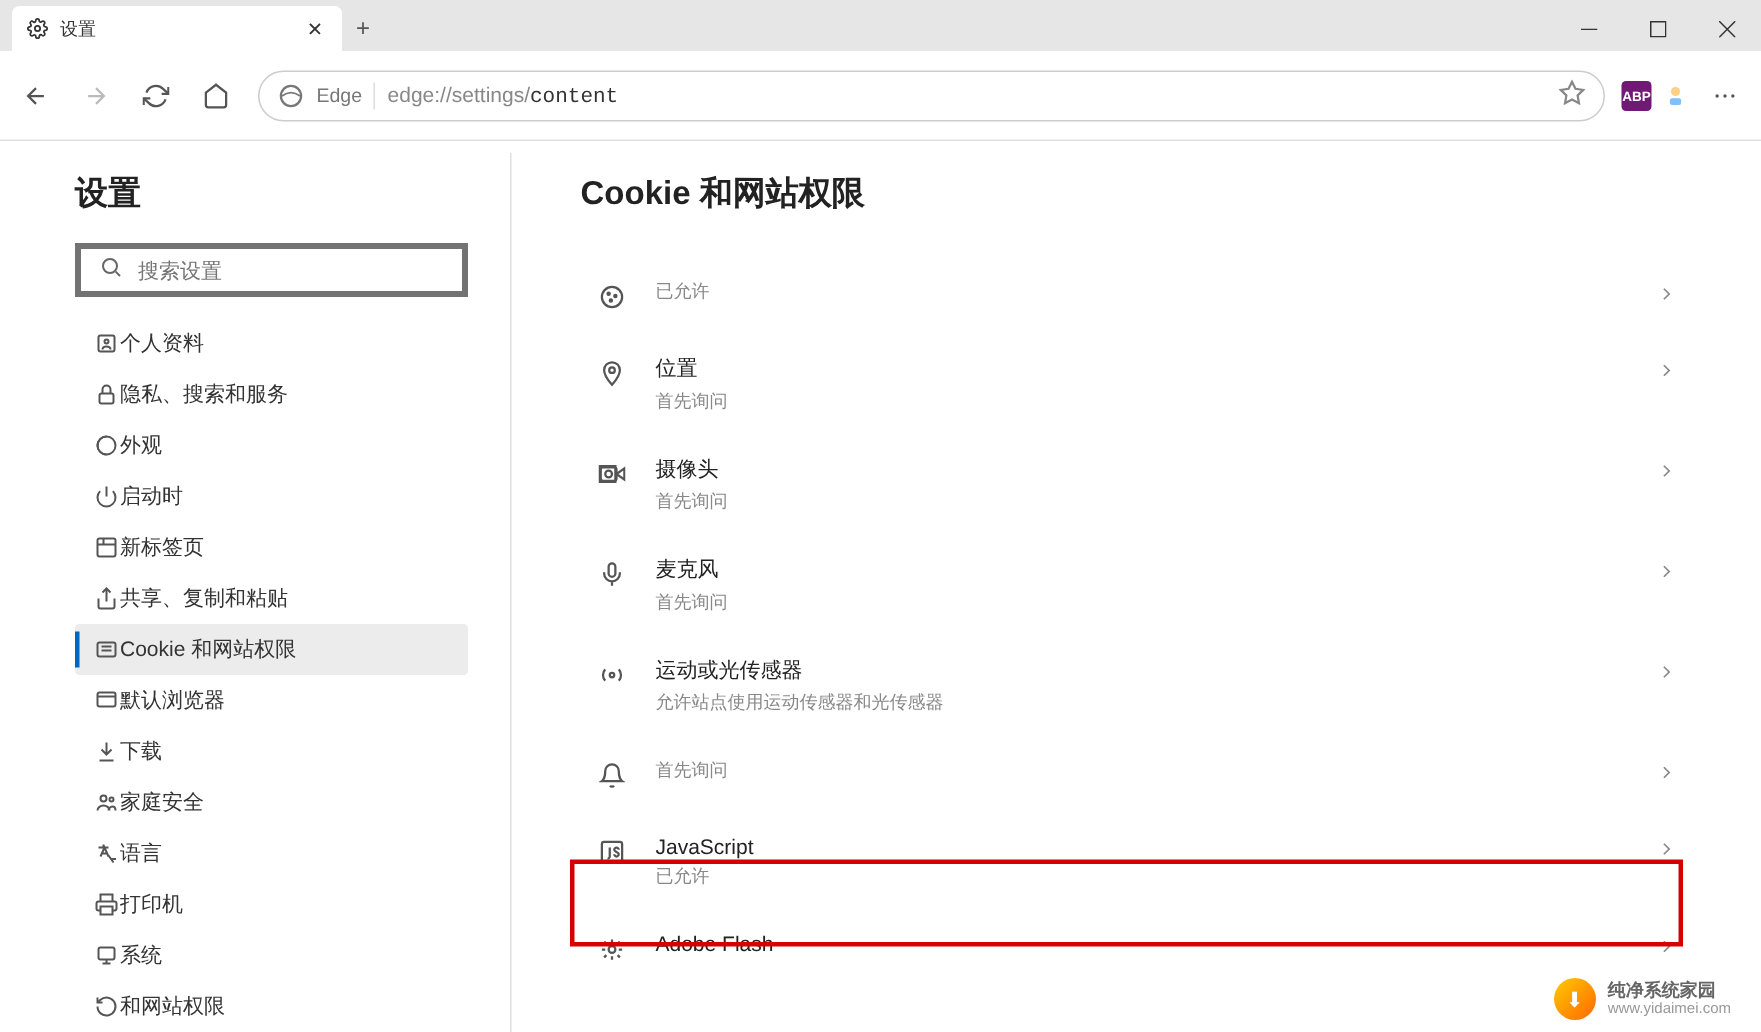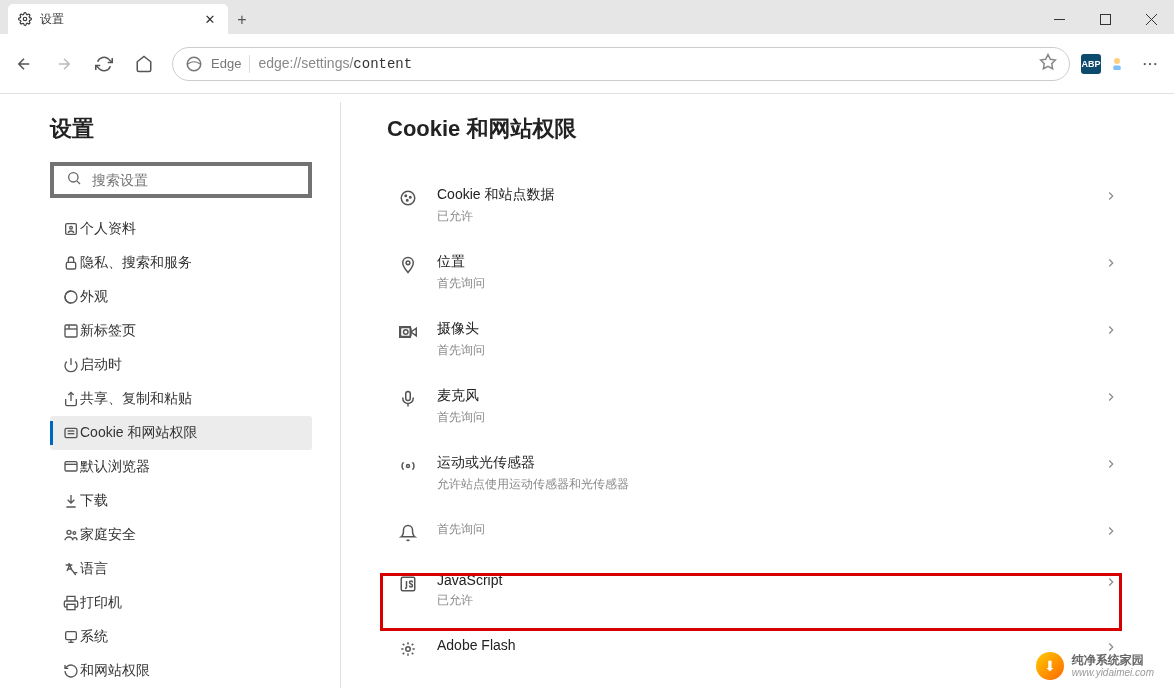--- a/index.html
+++ b/index.html
@@ -22,21 +22,21 @@
     .tbtn.disabled { color: #bbb; cursor: default; }
     .tbtn svg { width: 18px; height: 18px; }
     .addressbar { flex: 1; height: 34px; border: 1px solid #ccc; border-radius: 17px; display: flex; align-items: center; padding: 0 12px; margin: 0 6px; gap: 8px; font-size: 14px; }
     .edge-icon { width: 18px; height: 18px; display: flex; align-items: center; justify-content: center; }
     .edge-label { color: #777; font-size: 13px; }
     .addr-sep { width: 1px; height: 18px; background: #ddd; }
     .url-text { flex: 1; color: #888; }
     .url-text .dark { color: #333; font-family: Liberation Mono, monospace; }
     .star-icon { color: #888; }
     .ext-icon { width: 22px; height: 22px; display: flex; align-items: center; justify-content: center; }
-    .abp { background: #0c4a6e; color: #fff; font-size: 9px; font-weight: bold; border-radius: 3px; width: 20px; height: 20px; display: flex; align-items: center; justify-content: center; }
+    .abp { background: #701a75; color: #fff; font-size: 9px; font-weight: bold; border-radius: 3px; width: 20px; height: 20px; display: flex; align-items: center; justify-content: center; }
     
     
     .content { display: flex; height: calc(688px - 34px - 44px); }
     .sidebar { width: 340px; padding: 20px 28px 0 50px; overflow-y: auto; }
     .sidebar-title { font-size: 22px; font-weight: 600; margin-bottom: 18px; color: #222; }
     .search-box { border: 4px solid #737373; height: 36px; display: flex; align-items: center; padding: 0 12px; gap: 10px; margin-bottom: 14px; }
     .search-box input { border: none; outline: none; flex: 1; font-size: 14px; background: transparent; }
     .nav-list { display: flex; flex-direction: column; }
     .nav-item { display: flex; align-items: center; height: 34px; padding: 0 12px; font-size: 14px; color: #333; cursor: pointer; border-radius: 3px; position: relative; }
     .nav-item.active { background: #ececec; }
@@ -56,21 +56,21 @@
     .setting-label { font-size: 14px; color: #222; margin-bottom: 4px; }
     .setting-sub { font-size: 12px; color: #888; }
     .chevron { color: #888; margin-top: 3px; }
     .chevron svg { width: 14px; height: 14px; }
     .highlight-box { position: absolute; border: 3px solid #d60000; left: 380px; right: 52px; top: 573px; height: 58px; pointer-events: none; }
     
     
     .watermark { position: absolute; right: 20px; bottom: 8px; display: flex; align-items: center; gap: 8px; font-size: 12px; color: #666; }
     .wm-logo { width: 28px; height: 28px; border-radius: 50%; background: linear-gradient(135deg, #ffcc00, #ff6600); display: flex; align-items: center; justify-content: center; color: #fff; font-size: 14px; }
     .wm-text { display: flex; flex-direction: column; line-height: 1.2; font-weight: bold; }
-    .wm-url { font-size: 10px; color: #999; font-weight: normal; font-style: italic; }
+    .wm-url { font-size: 10px; color: #999; font-weight: normal; }
   </style>
 </head>
 <body>
 
 <div class="titlebar">
   <div class="tabs-region">
     <div class="tab">
       <span class="gear">
         <svg viewBox="0 0 24 24" fill="none" stroke="currentColor" stroke-width="2">
             <circle cx="12" cy="12" r="3"></circle>
@@ -191,35 +191,35 @@
             <svg viewBox="0 0 24 24" fill="none" stroke="currentColor" stroke-width="2">
               <circle cx="12" cy="12" r="9"></circle>
               <path d="M12 3a9 9 0 0 0 0 18"></path>
             </svg>
           </span>
           <span>外观</span>
         </div>
       <div class="nav-item">
           <span class="nicon">
             <svg viewBox="0 0 24 24" fill="none" stroke="currentColor" stroke-width="2">
+              <path d="M18.36 6.64a9 9 0 1 1-12.73 0"></path>
+              <line x1="12" y1="2" x2="12" y2="12"></line>
+            </svg>
+          </span>
+          <span>启动时</span>
+        </div>
+      <div class="nav-item">
+          <span class="nicon">
+            <svg viewBox="0 0 24 24" fill="none" stroke="currentColor" stroke-width="2">
               <rect x="3" y="3" width="18" height="18" rx="2"></rect>
               <line x1="3" y1="9" x2="21" y2="9"></line>
               <line x1="9" y1="3" x2="9" y2="9"></line>
             </svg>
           </span>
           <span>新标签页</span>
-        </div>
-      <div class="nav-item">
-          <span class="nicon">
-            <svg viewBox="0 0 24 24" fill="none" stroke="currentColor" stroke-width="2">
-              <path d="M18.36 6.64a9 9 0 1 1-12.73 0"></path>
-              <line x1="12" y1="2" x2="12" y2="12"></line>
-            </svg>
-          </span>
-          <span>启动时</span>
         </div>
       <div class="nav-item">
           <span class="nicon">
             <svg viewBox="0 0 24 24" fill="none" stroke="currentColor" stroke-width="2">
               <path d="M4 12v8a2 2 0 0 0 2 2h12a2 2 0 0 0 2-2v-8"></path>
               <polyline points="16 6 12 2 8 6"></polyline>
               <line x1="12" y1="2" x2="12" y2="15"></line>
             </svg>
           </span>
           <span>共享、复制和粘贴</span>
@@ -318,21 +318,20 @@
       <div class="setting-item">
           <span class="sicon">
             <svg viewBox="0 0 24 24" fill="none" stroke="currentColor" stroke-width="2">
               <circle cx="12" cy="12" r="9"></circle>
               <circle cx="9" cy="9" r="1" fill="currentColor"></circle>
               <circle cx="15" cy="11" r="1" fill="currentColor"></circle>
               <circle cx="11" cy="15" r="1" fill="currentColor"></circle>
             </svg>
           </span>
           <div class="setting-body">
-            <div class="setting-label">Cookie 和站点数据</div>
             <div class="setting-sub">已允许</div>
           </div>
           <span class="chevron"><svg viewBox="0 0 24 24" fill="none" stroke="currentColor" stroke-width="2">
               <polyline points="9 18 15 12 9 6"></polyline>
             </svg></span>
         </div>
       <div class="setting-item">
           <span class="sicon">
             <svg viewBox="0 0 24 24" fill="none" stroke="currentColor" stroke-width="2">
               <path d="M12 2C8 2 5 5 5 9c0 5 7 13 7 13s7-8 7-13c0-4-3-7-7-7z"></path>

